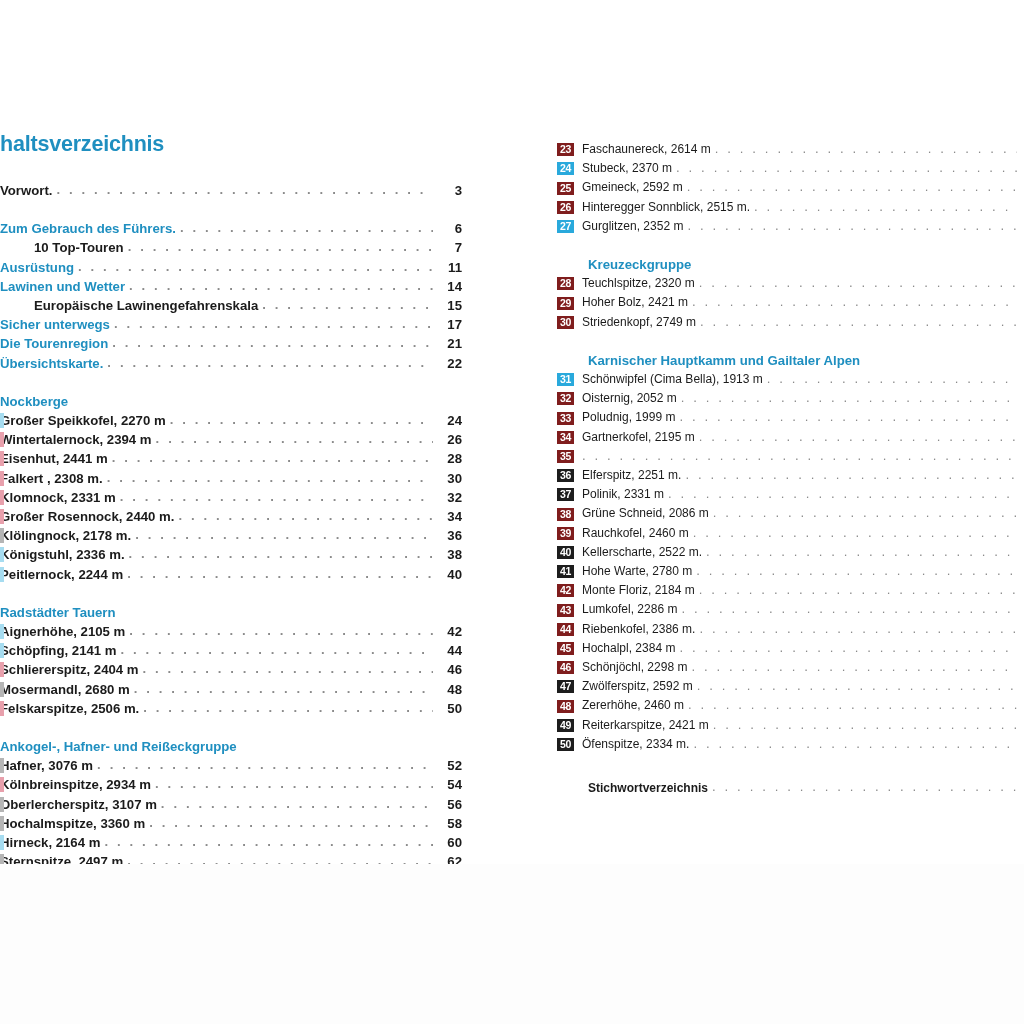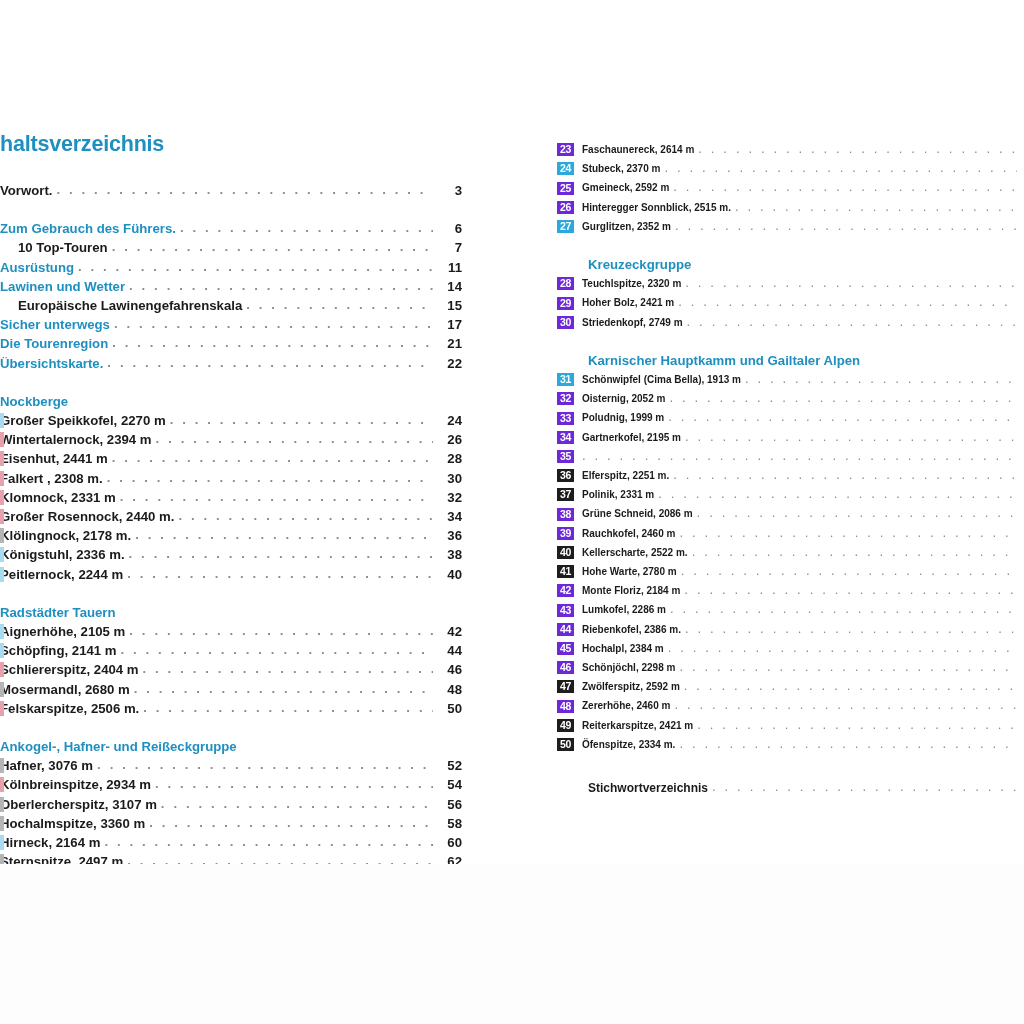--- a/index.html
+++ b/index.html
@@ -77,21 +77,21 @@
     font-weight: bold;
   }
 
   
   .col-left .row { padding-left: 18px; }
   .col-left .row .pageno { width: 24px; }
 
   .row.blue .label { color: #1f8fc0; text-align: right; }
   .row.blue .pageno { color: #1b1b1b; }
 
-  .row.indent .label { padding-left: 18px; }
+  .row.indent .label { padding-left: 34px; }
   .gap-md { height: 19px; }
   .gap-lg { height: 24px; }
 
   .group-head {
     font-size: 13.2px;
     font-weight: bold;
     color: #1f8fc0;
     line-height: 19.2px;
     white-space: nowrap;
   }
@@ -114,28 +114,28 @@
     box-sizing: border-box;
     color: #ffffff;
     font-size: 10.5px;
     font-weight: bold;
     line-height: 12px;
     text-align: center;
     letter-spacing: -0.3px;
     display: inline-block;
     font-family: "Liberation Sans", sans-serif;
   }
-  .badge.red   { background: #6d28d9; }
+  .badge.red   { background: #7f1d1d; }
   .badge.cyan  { background: #29a9dc; }
   .badge.black { background: #1d1d1d; }
 
   .brow .label {
     flex: 0 0 auto;
-    font-size: 10px;
-    font-weight: bold;
+    font-size: 12px;
+    font-weight: normal;
     color: #1b1b1b;
     padding-right: 4px;
   }
   .brow .leader {
     flex: 1 1 auto;
     overflow: hidden;
     white-space: nowrap;
     color: #8a8a8a;
     font-size: 13.2px;
     letter-spacing: 2.6px;

